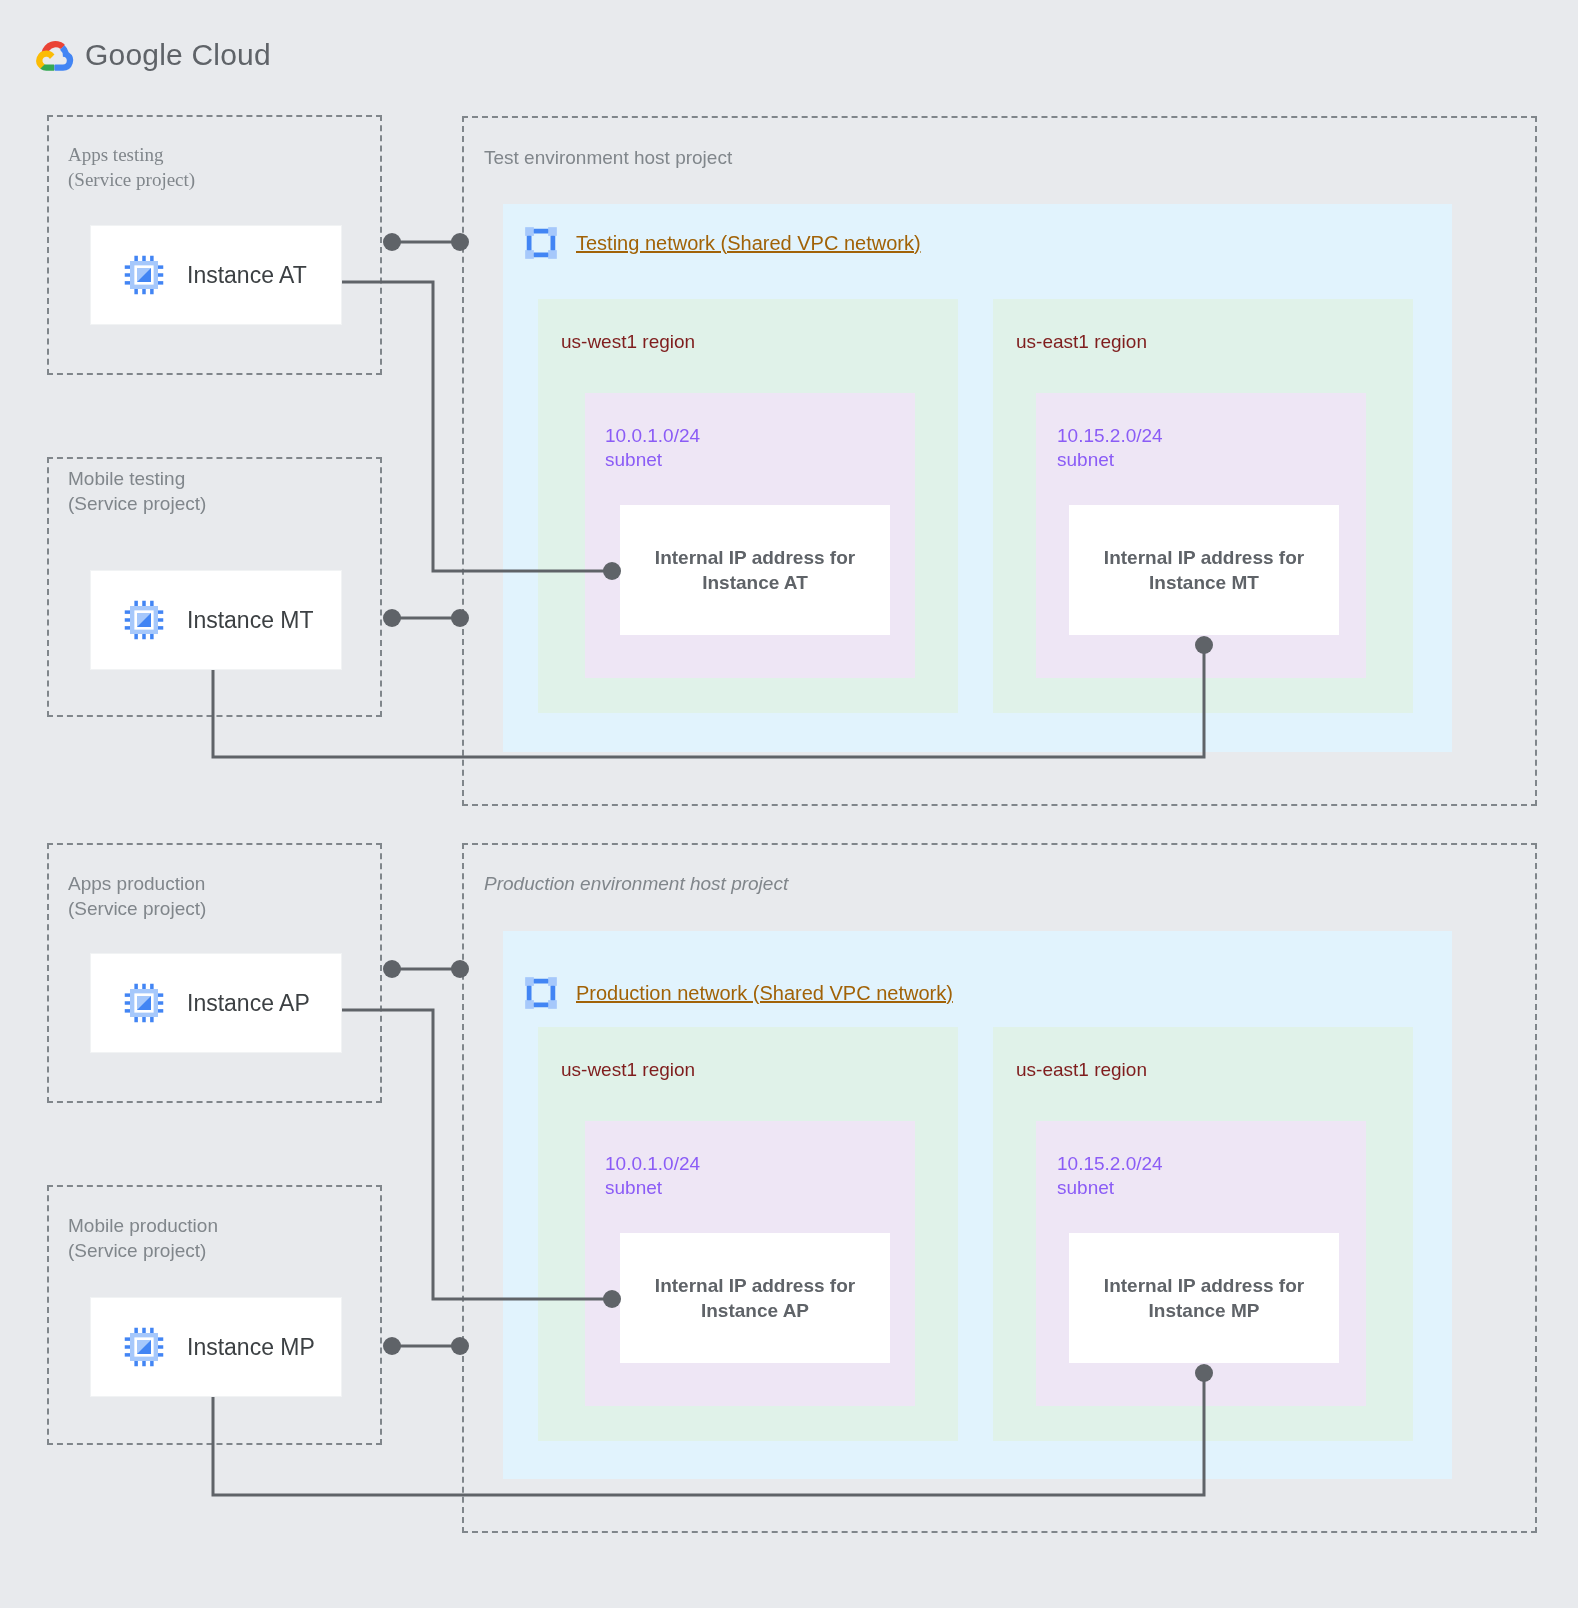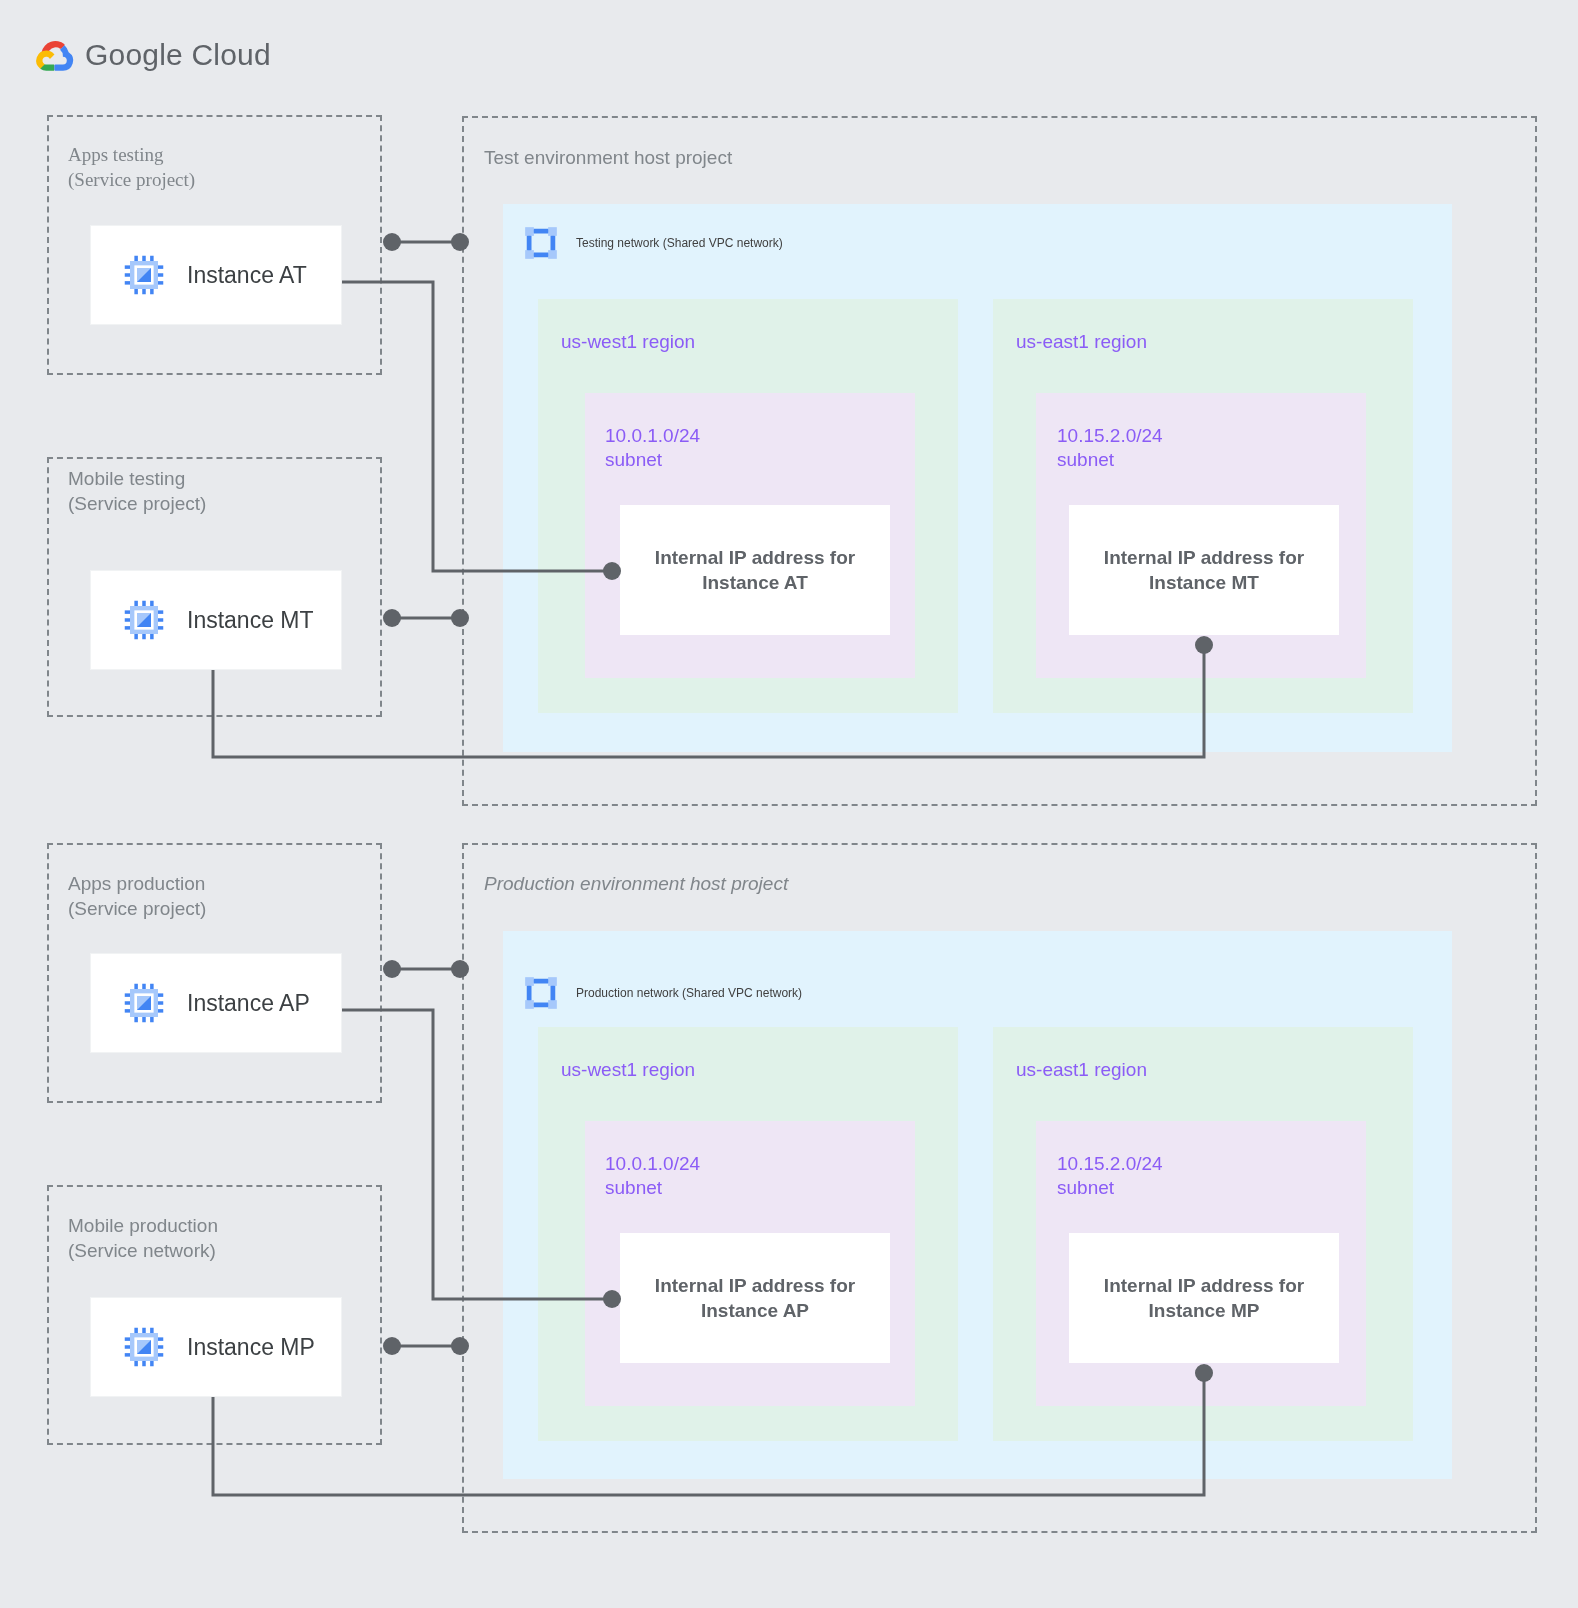--- a/index.html
+++ b/index.html
@@ -61,36 +61,37 @@
     background: #e1f3fd;
     box-sizing: border-box;
   }
   .net-header {
     position: absolute;
     display: flex;
     align-items: center;
     gap: 16px;
   }
   .net-title {
-    font-size: 12px;
-    color: #404040;
+    font-size: 20px;
+    color: #a16207;
     white-space: nowrap;
+    text-decoration: underline;
   }
   .vpc-icon { width: 38px; height: 38px; display:block; }
 
   
   .region {
     position: absolute;
     background: #e0f2e9;
     box-sizing: border-box;
   }
   .region-label {
     position: absolute;
     font-size: 19px;
-    color: #8b5cf6;
+    color: #7f1d1d;
     white-space: nowrap;
   }
 
   
   .subnet {
     position: absolute;
     background: #eee6f5;
     box-sizing: border-box;
   }
   .subnet-label {
@@ -278,21 +279,21 @@
       <rect x="8" y="8" width="32" height="32" fill="#a6c8fb"></rect>
       <rect x="13" y="13" width="22" height="22" fill="#ffffff"></rect>
       <rect x="16" y="16" width="16" height="16" fill="#a6c8fb"></rect>
       <path d="M16 32 L32 32 L32 16 Z" fill="#4285f4"></path>
     </svg>
     <span class="instance-label">Instance AP</span>
   </div>
 
   <div class="proj" style="left:47px; top:1185px; width:335px; height:260px;"></div>
   <div class="proj-label" style="left:68px; top:1213px;">Mobile production
-(Service network)</div>
+(Service project)</div>
   <div class="instance-card" style="left:90px; top:1297px; width:252px; height:100px;">
     <svg class="gce-icon" viewBox="0 0 48 48">
       <g fill="#4285f4">
         <rect x="13" y="2" width="4" height="7"></rect>
           <rect x="22" y="2" width="4" height="7"></rect>
           <rect x="31" y="2" width="4" height="7"></rect>
         <rect x="13" y="39" width="4" height="7"></rect>
           <rect x="22" y="39" width="4" height="7"></rect>
           <rect x="31" y="39" width="4" height="7"></rect>
         <rect x="2" y="13" width="7" height="4"></rect>

